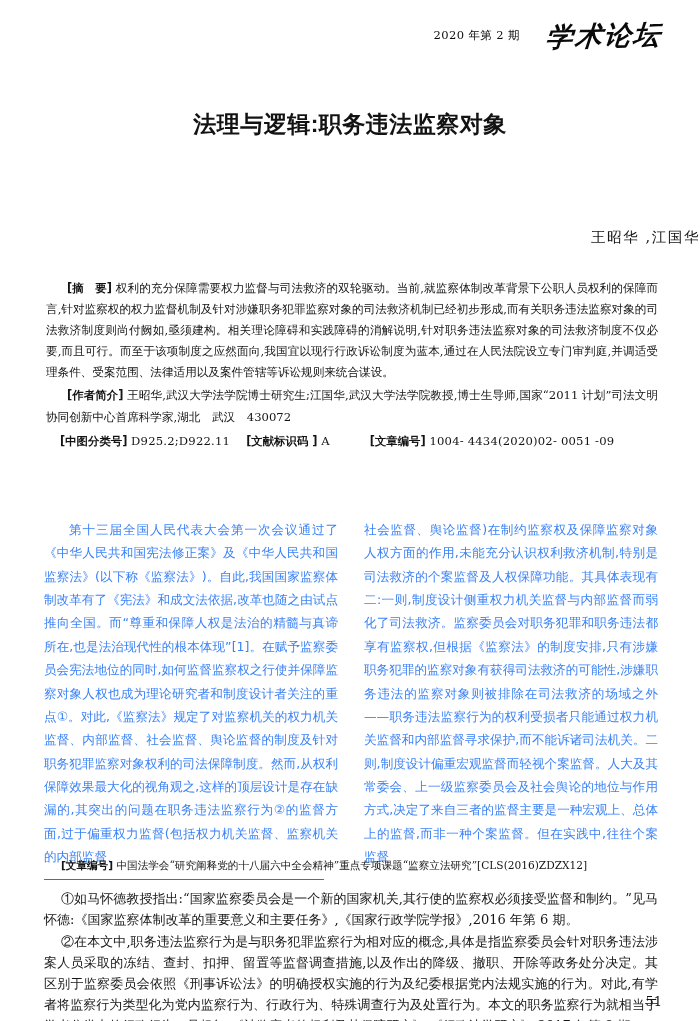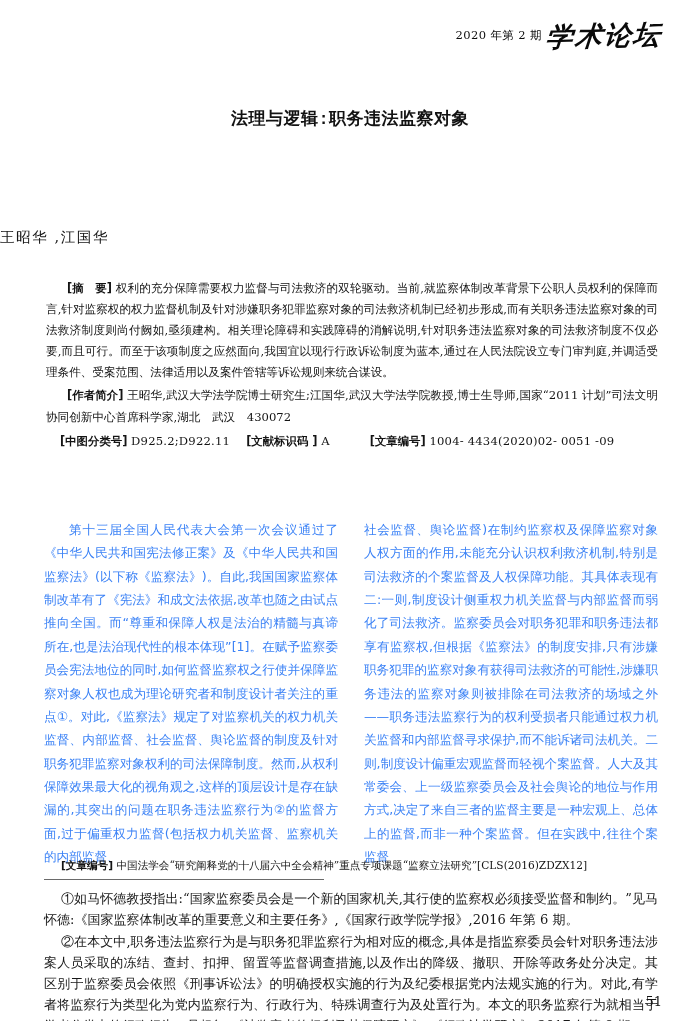--- a/index.html
+++ b/index.html
@@ -20,21 +20,21 @@
     box-sizing: border-box;
   }
 
   
   .masthead {
     position: absolute;
     top: 22px;
     right: 38px;
     display: flex;
     align-items: flex-end;
-    gap: 4px;
+    gap: 26px;
   }
   .issue-line {
     font-family: "DejaVu Serif", "Liberation Serif", serif;
     font-size: 11.5px;
     letter-spacing: 0.4px;
     color: #0d0d0d;
     padding-bottom: 6px;
     white-space: nowrap;
   }
   .journal-name {
@@ -51,35 +51,35 @@
 
   
   .title-block {
     position: absolute;
     top: 108px;
     left: 60px;
     right: 60px;
     text-align: center;
   }
   .title-line {
-    font-family: Liberation Mono, monospace;
-    font-size: 17px;
+    font-family: Liberation Sans, sans-serif;
+    font-size: 23px;
     font-weight: 700;
     letter-spacing: 0.5px;
     line-height: 1.42;
     color: #121212;
   }
 
   
   .authors {
     position: absolute;
     top: 228px;
     left: 0;
     right: 0;
-    text-align: left;
+    text-align: right;
     font-family: "DejaVu Serif", "Liberation Serif", serif;
     font-size: 14.5px;
     letter-spacing: 1.6px;
     color: #141414;
   }
 
   
   .frontmatter {
     position: absolute;
     top: 278px;

